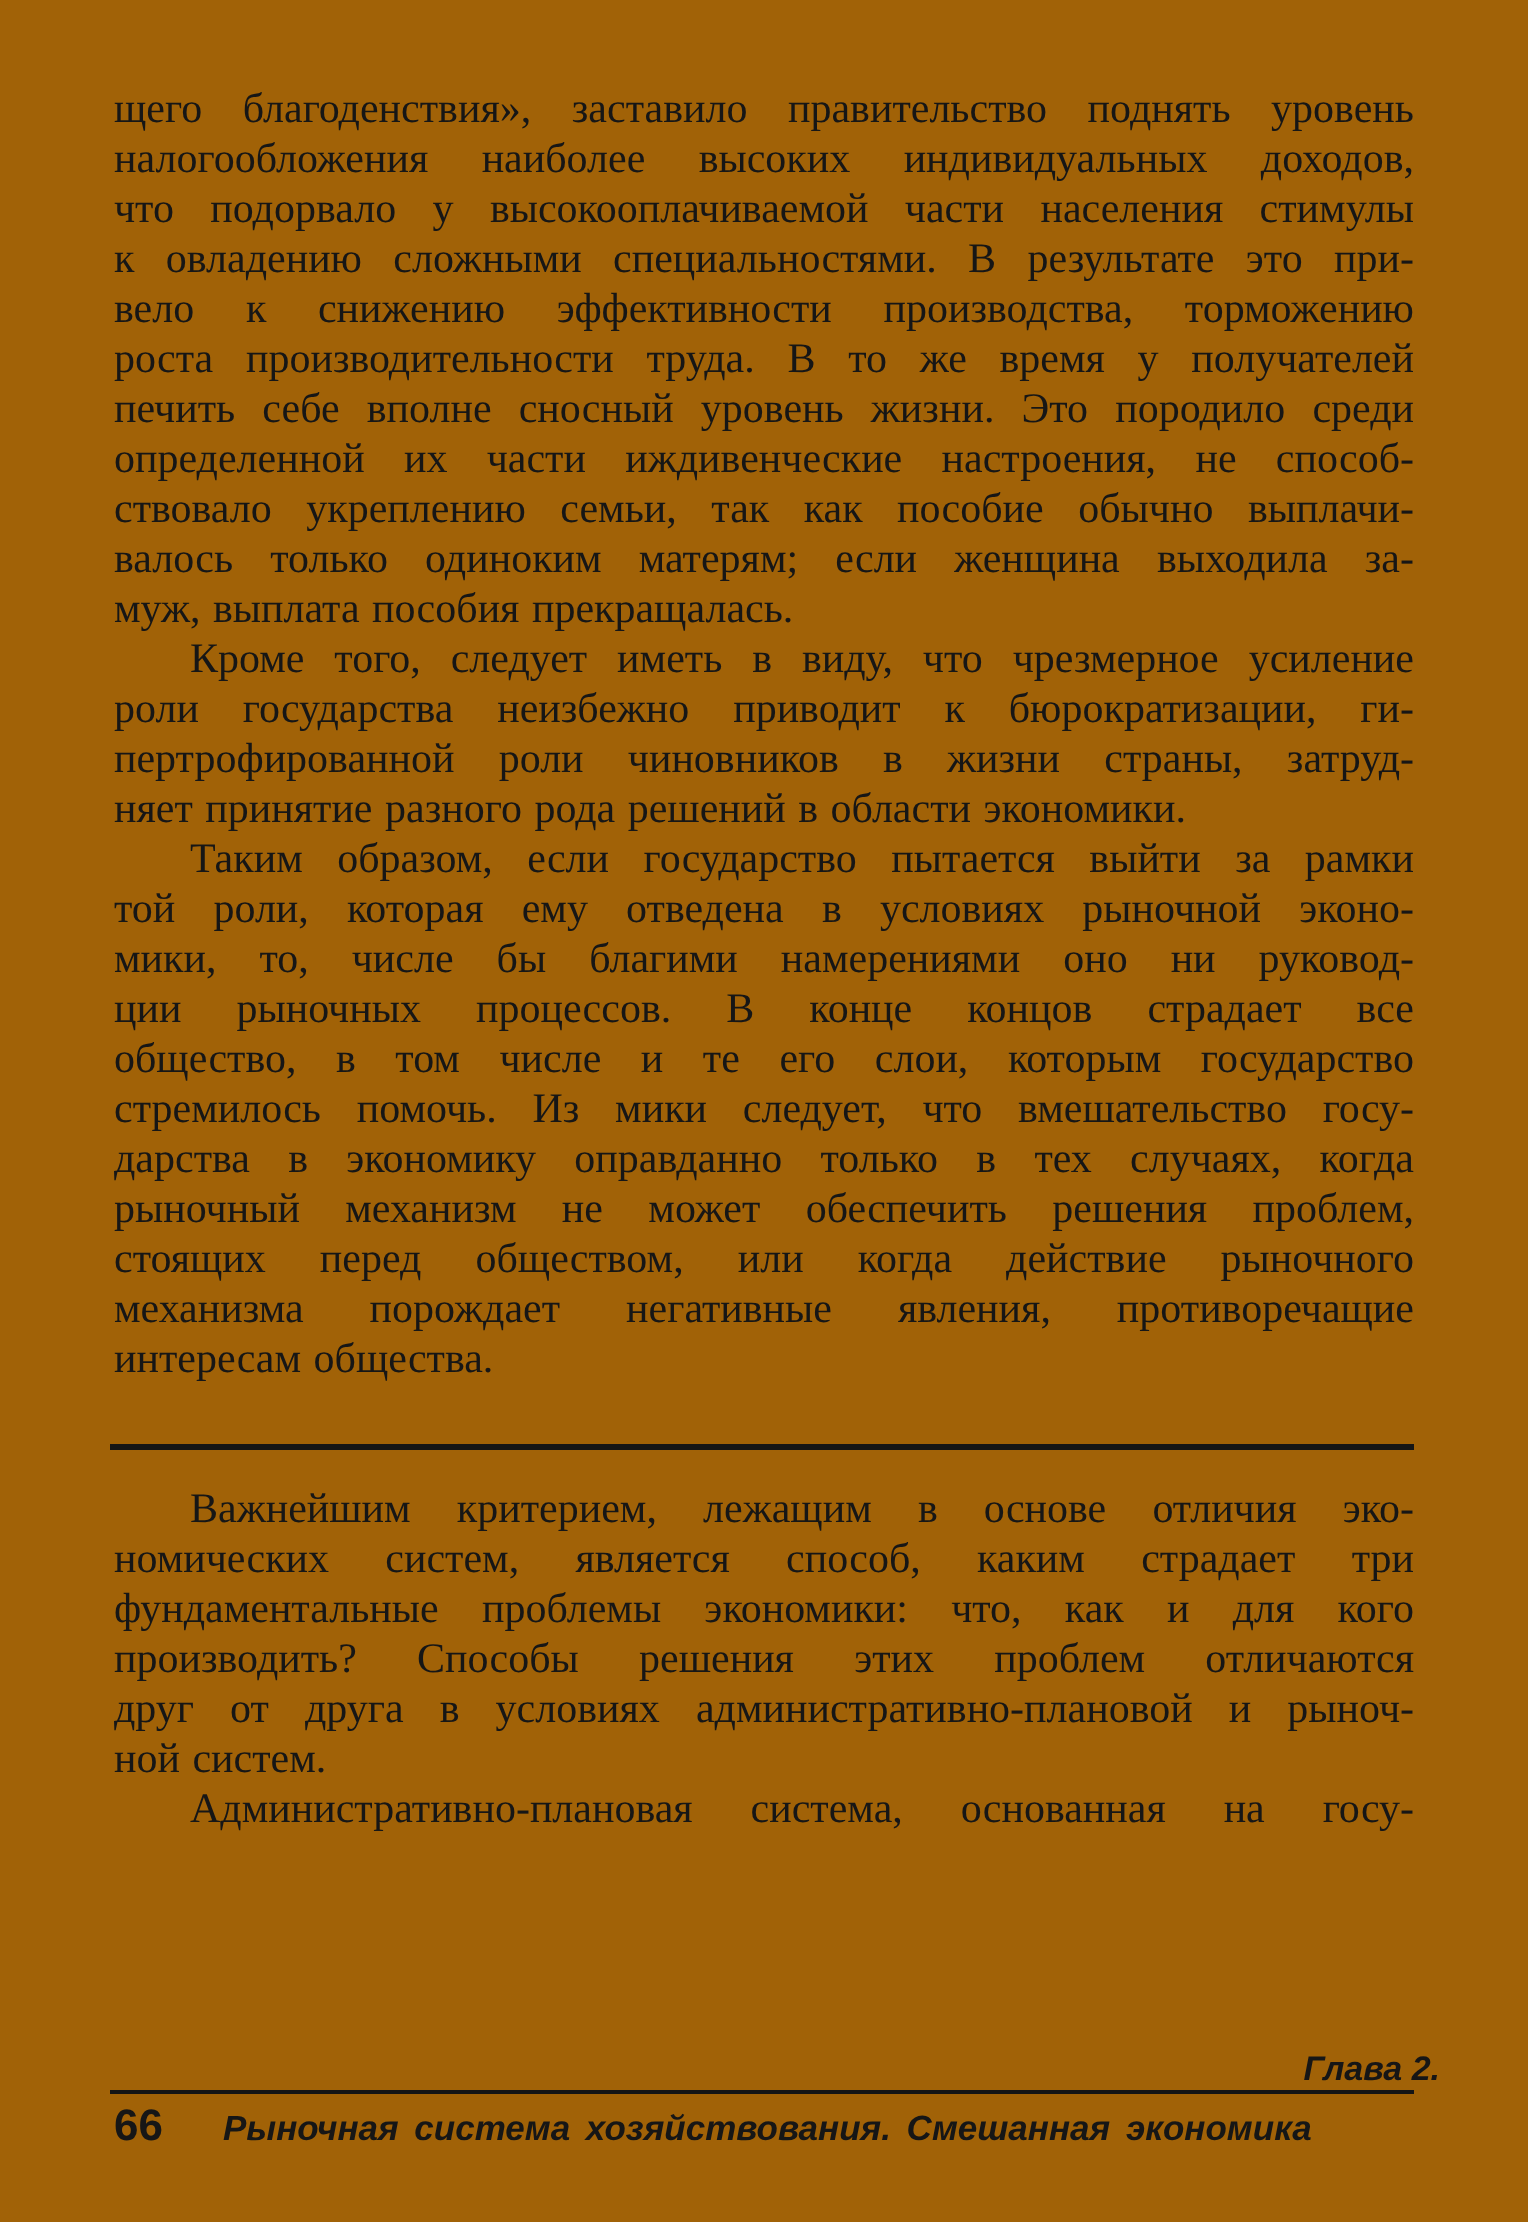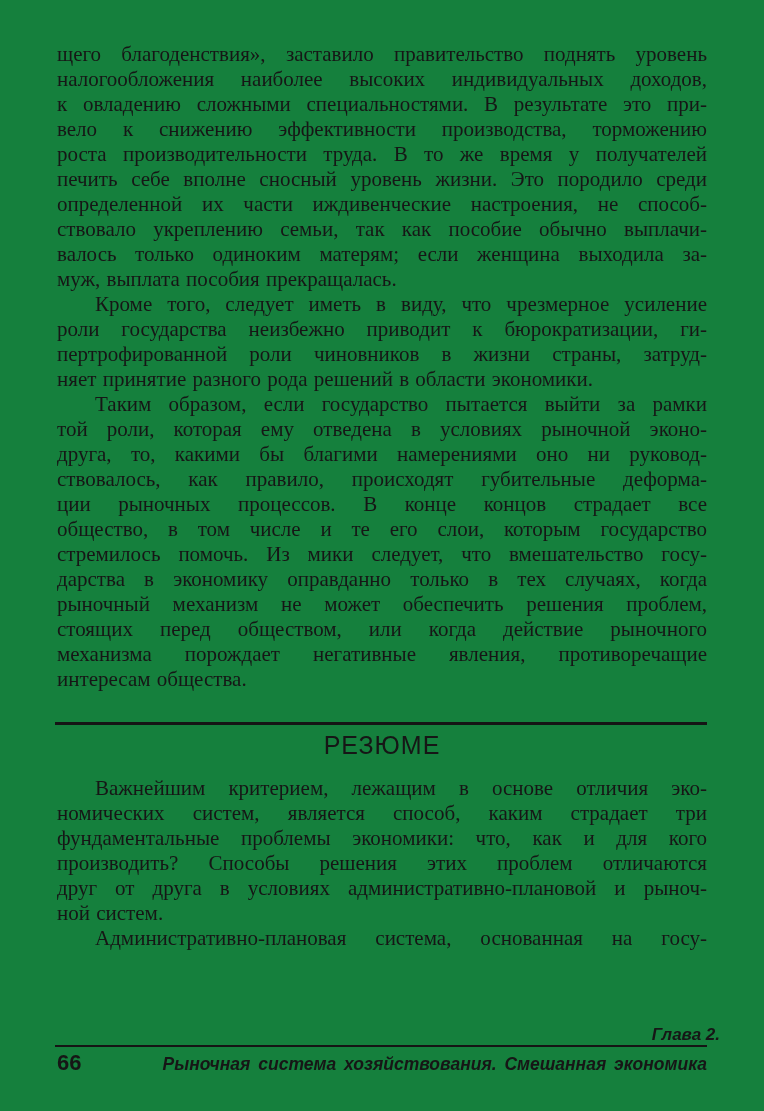--- a/index.html
+++ b/index.html
@@ -5,21 +5,21 @@
   html, body {
     margin: 0;
     padding: 0;
     background: #e8e8e8;
   }
   .page {
     position: relative;
     width: 764px;
     height: 1111px;
     margin: 0 auto;
-    background: #15803d;
+    background: #a16207;
     overflow: hidden;
     color: #161616;
   }
   .content {
     position: absolute;
     left: 57px;
     top: 42px;
     width: 650px;
     font-family: "Liberation Serif", serif;
     font-size: 21px;
@@ -82,73 +82,72 @@
     align-items: baseline;
   }
   .page-number {
     font-family: "Liberation Sans", sans-serif;
     font-weight: bold;
     font-size: 22px;
     line-height: 24px;
   }
   .running-title {
     flex: 1;
-    text-align: right;
+    text-align: left;
     padding-left: 30px;
     font-family: "Liberation Sans", sans-serif;
     font-style: italic;
     font-weight: bold;
     font-size: 17.5px;
     line-height: 24px;
     word-spacing: 3px;
   }
 </style>
 </head>
 <body>
 
 <div class="page">
 
   <main class="content">
     <section id="main-paragraphs">
         <div class="para">
           <div class="line">щего благоденствия», заставило правительство поднять уровень</div>
           <div class="line">налогообложения наиболее высоких индивидуальных доходов,</div>
+          <div class="line">что подорвало у высокооплачиваемой части населения стимулы</div>
           <div class="line">к овладению сложными специальностями. В результате это при-</div>
           <div class="line">вело к снижению эффективности производства, торможению</div>
           <div class="line">роста производительности труда. В то же время у получателей</div>
           <div class="line">печить себе вполне сносный уровень жизни. Это породило среди</div>
           <div class="line">определенной их части иждивенческие настроения, не способ-</div>
           <div class="line">ствовало укреплению семьи, так как пособие обычно выплачи-</div>
           <div class="line">валось только одиноким матерям; если женщина выходила за-</div>
           <div class="line left-last">муж, выплата пособия прекращалась.</div>
         </div>
         <div class="para">
           <div class="line indent">Кроме того, следует иметь в виду, что чрезмерное усиление</div>
           <div class="line">роли государства неизбежно приводит к бюрократизации, ги-</div>
           <div class="line">пертрофированной роли чиновников в жизни страны, затруд-</div>
           <div class="line left-last">няет принятие разного рода решений в области экономики.</div>
         </div>
         <div class="para">
           <div class="line indent">Таким образом, если государство пытается выйти за рамки</div>
           <div class="line">той роли, которая ему отведена в условиях рыночной эконо-</div>
-          <div class="line">друга, то, какими бы благими намерениями оно ни руковод-</div>
-          <div class="line">ствовалось, как правило, происходят губительные деформа-</div>
+          <div class="line">мики, то, числе бы благими намерениями оно ни руковод-</div>
           <div class="line">ции рыночных процессов. В конце концов страдает все</div>
           <div class="line">общество, в том числе и те его слои, которым государство</div>
           <div class="line">стремилось помочь. Из мики следует, что вмешательство госу-</div>
           <div class="line">дарства в экономику оправданно только в тех случаях, когда</div>
           <div class="line">рыночный механизм не может обеспечить решения проблем,</div>
           <div class="line">стоящих перед обществом, или когда действие рыночного</div>
           <div class="line">механизма порождает негативные явления, противоречащие</div>
           <div class="line left-last">интересам общества.</div>
         </div>
       </section>
 
     <div class="resume-rule"></div>
-    <h2 class="resume-heading">РЕЗЮМЕ</h2>
 
     <section id="resume-paragraphs">
         <div class="para">
           <div class="line indent">Важнейшим критерием, лежащим в основе отличия эко-</div>
           <div class="line">номических систем, является способ, каким страдает три</div>
           <div class="line">фундаментальные проблемы экономики: что, как и для кого</div>
           <div class="line">производить? Способы решения этих проблем отличаются</div>
           <div class="line">друг от друга в условиях административно-плановой и рыноч-</div>
           <div class="line left-last">ной систем.</div>
         </div>

